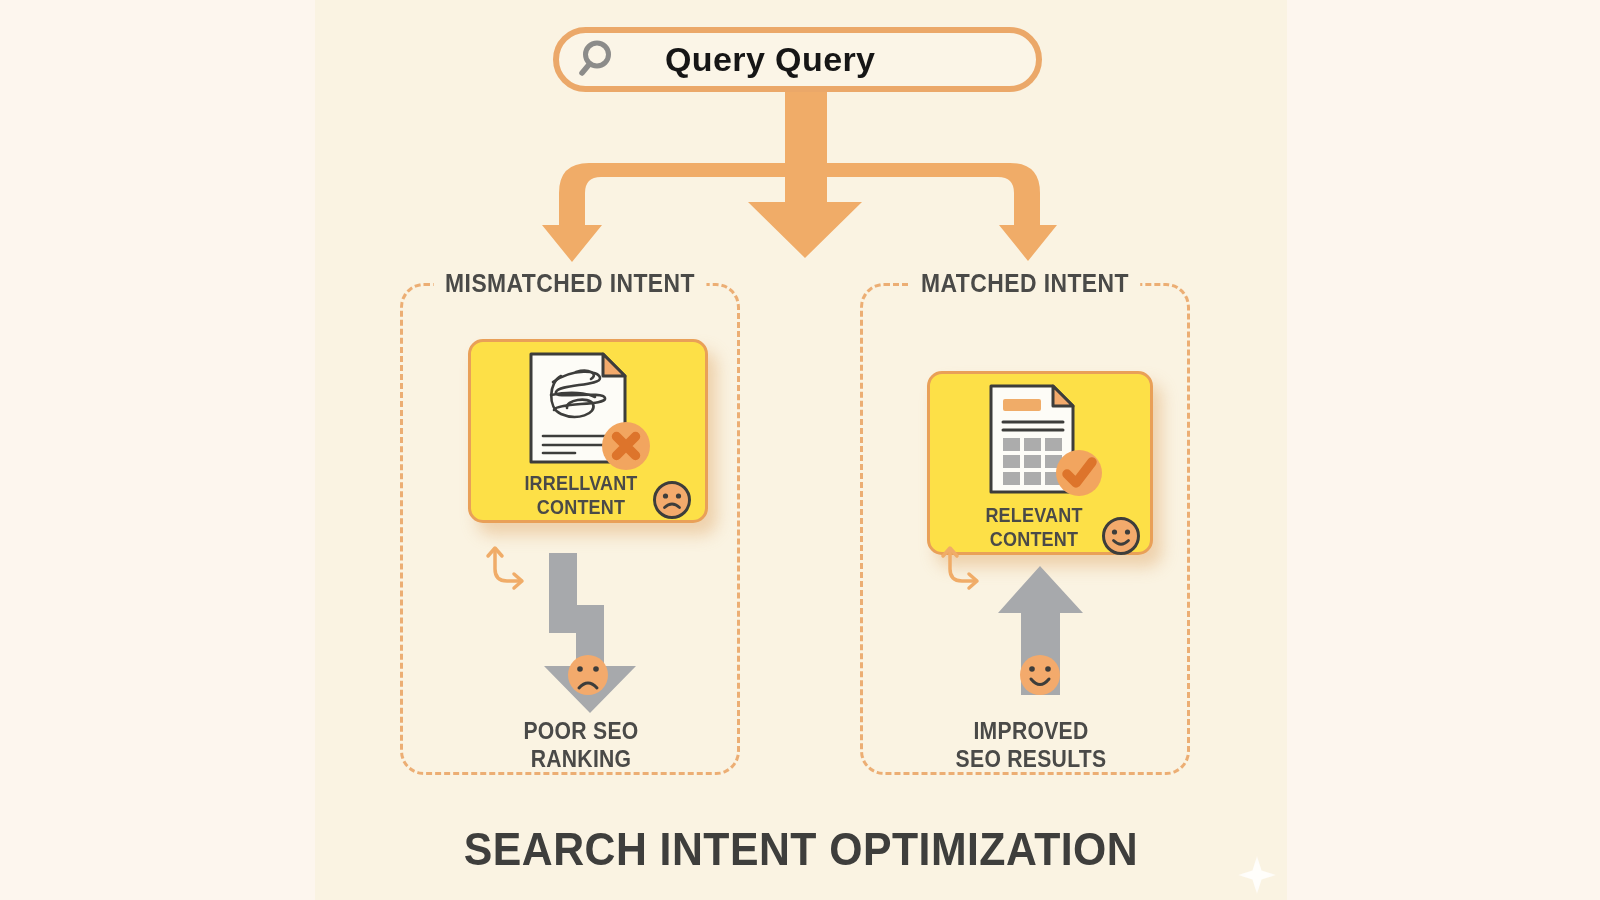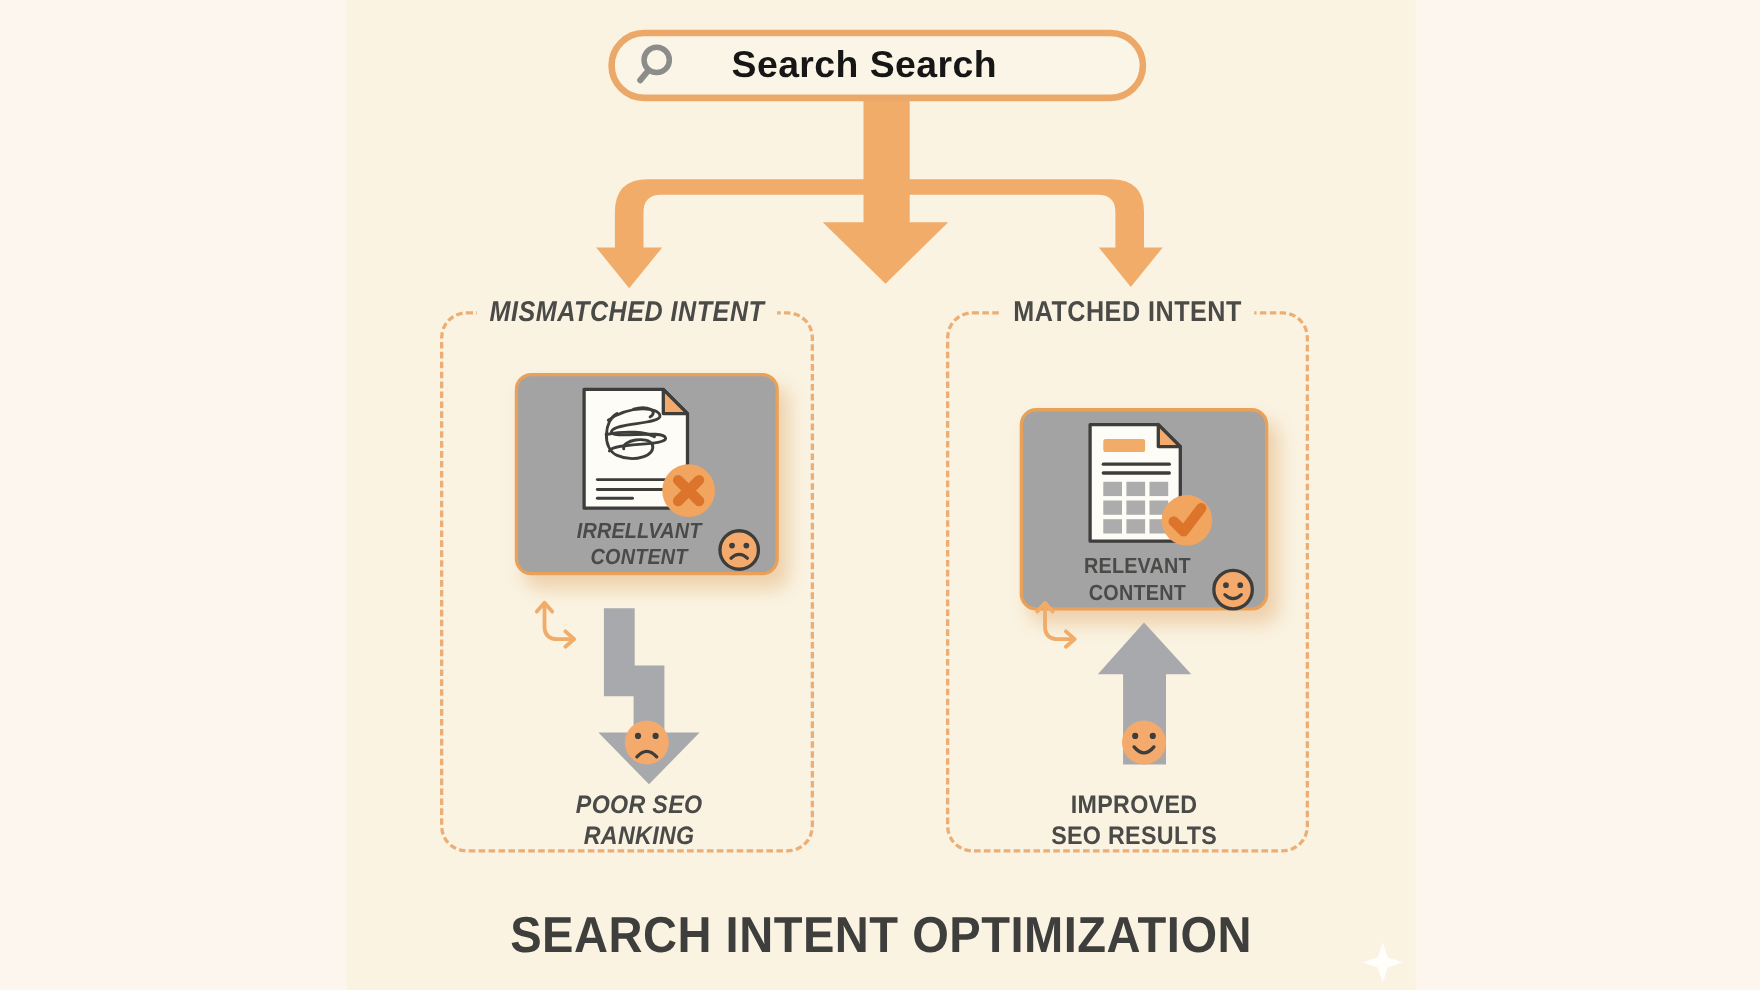--- a/index.html
+++ b/index.html
@@ -23,33 +23,33 @@
     margin-left:42px;font-size:34px;font-weight:600;color:#161616;letter-spacing:.4px;
   }
 
   .abs-svg{position:absolute;display:block;}
 
   
   .dashed-box{
     position:absolute;top:283px;height:492px;box-sizing:border-box;
     border:3px dashed #ECAE74;border-radius:24px;
   }
-  .dashed-box.left{left:400px;width:340px;font-style:italic;}
+  .dashed-box.left{left:400px;width:340px;}
   .dashed-box.right{left:860px;width:330px;}
   .box-title{
     position:absolute;top:-17px;left:50%;
     transform:translateX(-50%) scaleX(.88);
     background:#FAF3E2;padding:0 13px;white-space:nowrap;
     font-size:26px;font-weight:700;color:#4A4A48;letter-spacing:.5px;line-height:1.1;
   }
 
   
   .card{
     position:absolute;top:53px;width:226px;height:184px;box-sizing:border-box;
-    border:3px solid #E9A058;border-radius:15px;background:#a3a3a3;
+    border:3px solid #E9A058;border-radius:15px;background:#fde047;
     box-shadow:9px 12px 16px rgba(221,161,95,.42);
   }
   .dashed-box.left .card{left:65px;width:240px;}
   .dashed-box.right .card{left:64px;margin-top:32px;}
   .card svg{position:absolute;display:block;}
   .card-label{
     position:absolute;text-align:center;font-weight:700;color:#4A4A48;
     font-size:20px;line-height:1.18;transform:scaleX(.9);letter-spacing:.2px;
   }
   .outcome-label{
@@ -74,21 +74,21 @@
 <body>
 
 <div class="stage">
   <div class="content-strip"></div>
 
   <div class="search-bar">
     <svg width="46" height="46" viewBox="0 0 46 46">
       <circle cx="20" cy="17.5" r="11.5" fill="none" stroke-width="5" stroke="#8C8C8A"></circle>
       <path d="M 12.5 27 L 5 36" fill="none" stroke-width="5.5" stroke-linecap="round" stroke="#8C8C8A"></path>
     </svg>
-    <span class="search-label">Search Search</span>
+    <span class="search-label">Query Query</span>
   </div>
 
   <svg class="abs-svg" style="left:520px;top:90px;" width="560" height="180" viewBox="0 0 560 180">
     <path d="M 265 0 H 307 V 112 H 342 L 285 168 L 228 112 H 265 Z" fill="#F0AC68"></path>
     <path d="M 285 73 H 69 Q 39 73 39 103 V 135 H 22 L 52 172 L 82 135 H 65 V 103 Q 65 87 81 87 H 285 Z" fill="#F0AC68"></path>
     <path d="M 285 73 H 490 Q 520 73 520 103 V 135 H 537 L 508 171 L 479 135 H 494 V 103 Q 494 87 478 87 H 285 Z" fill="#F0AC68"></path>
   </svg>
 
   <section class="dashed-box left">
     <span class="box-title">MISMATCHED INTENT</span>

